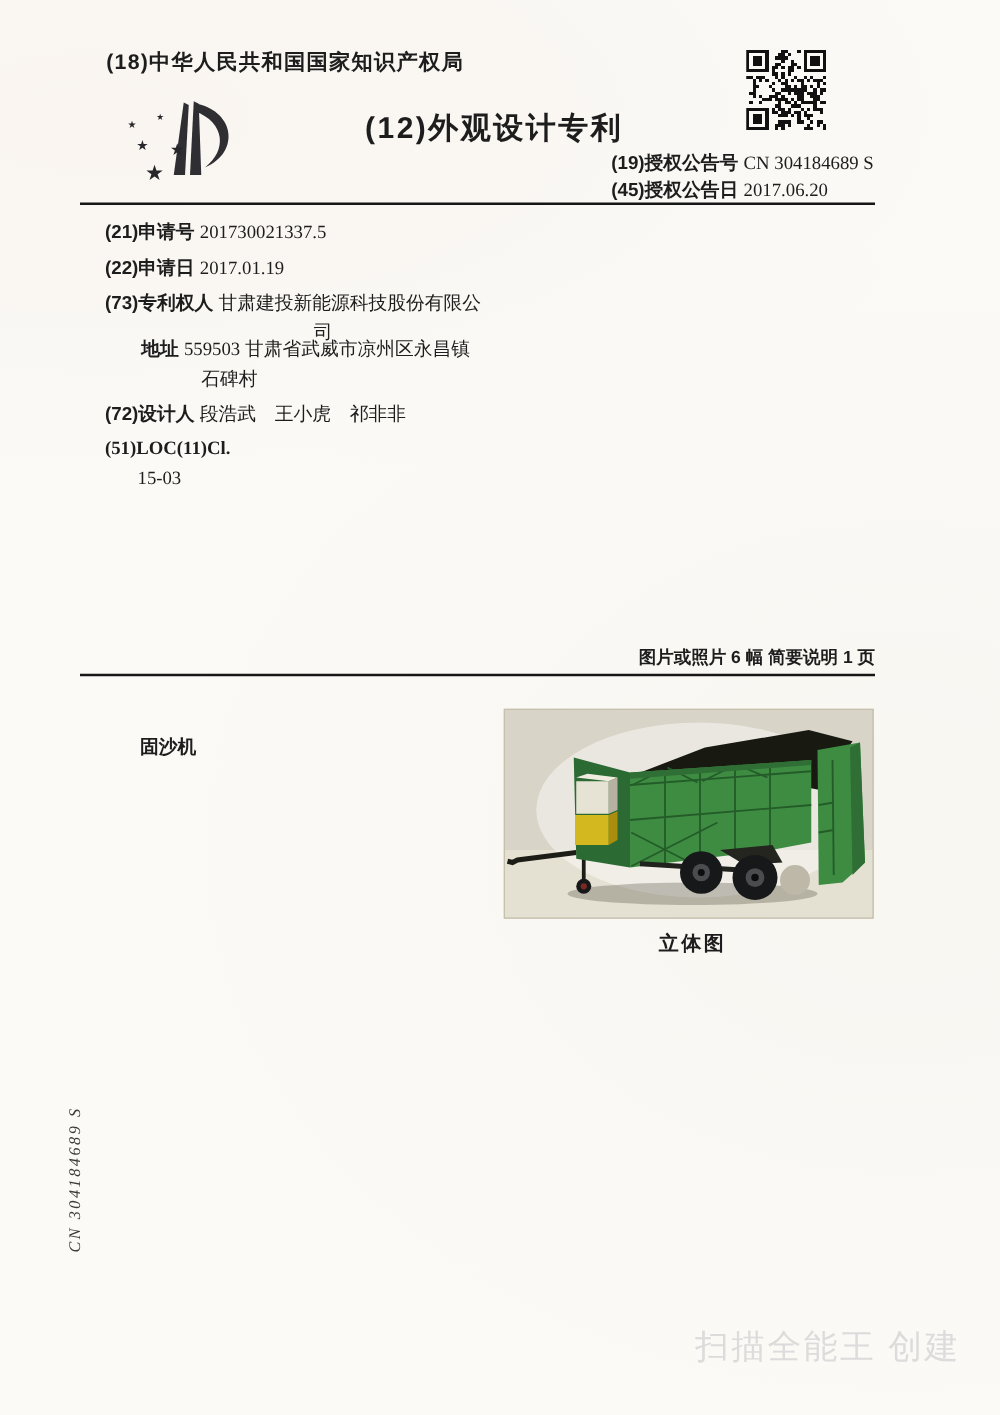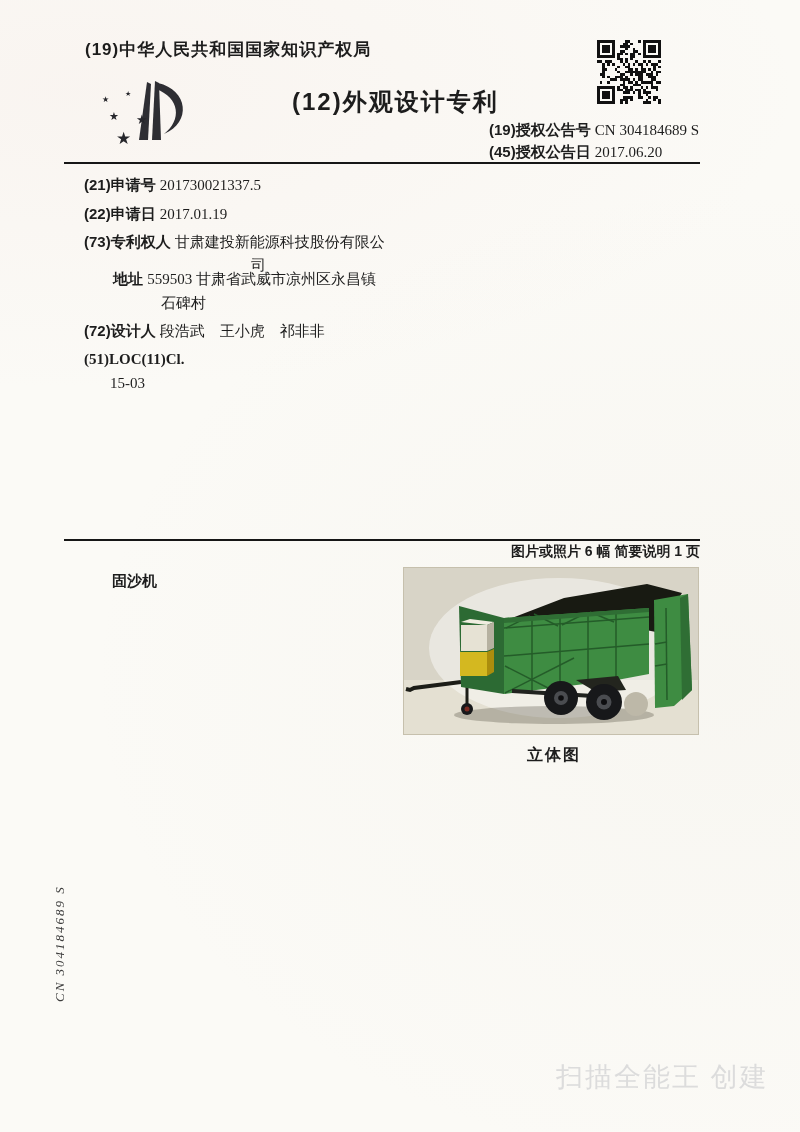--- a/index.html
+++ b/index.html
@@ -31,21 +31,21 @@
          font-size:13px;letter-spacing:2px;color:#3c3c3c;}
   .watermark{font-size:27px;color:#dcdcdc;letter-spacing:2px;font-weight:500;}
   .qr{position:absolute;left:597px;top:40px;width:64px;height:64px;}
   .logo{position:absolute;left:92px;top:74px;width:118px;height:90px;}
 </style>
 </head>
 <body>
 
 <div class="page">
 
-  <div class="abs office" style="left:85px;top:38px;">(19)中华人民共和国国家知识产权局</div>
+  <div class="abs office" style="left:85px;top:38px;">(18)中华人民共和国国家知识产权局</div>
 
   <div class="logo">
     <svg width="118" height="90" viewBox="0 0 118 90">
       <polygon points="55,8 59,10 56,66 47,66" fill="#2e2e33"></polygon>
       <polygon points="63,7 67,9 69,66 60,66" fill="#2e2e33"></polygon>
       <path d="M66,9 C96,16 100,48 72,60 C90,46 88,24 64,15 Z" fill="#2e2e33"></path>
       <text x="24" y="70" font-size="17" fill="#26262b" font-family="DejaVu Sans, sans-serif">★</text>
       <text x="44" y="50" font-size="13" fill="#26262b" font-family="DejaVu Sans, sans-serif">★</text>
       <text x="17" y="46" font-size="11" fill="#26262b" font-family="DejaVu Sans, sans-serif">★</text>
       <text x="10" y="28" font-size="8" fill="#26262b" font-family="DejaVu Sans, sans-serif">★</text>
@@ -284,24 +284,24 @@
     <span class="num">559503  甘肃省武威市凉州区永昌镇</span>
   </div>
   <div class="abs bibrow" style="left:161px;top:294px;">石碑村</div>
   <div class="abs bibrow" style="left:84px;top:322px;">
     <span class="lbl">(72)设计人</span>
     <span>段浩武　王小虎　祁非非</span>
   </div>
   <div class="abs bibrow lbl num" style="left:84px;top:351px;">(51)LOC(11)Cl.</div>
   <div class="abs bibrow num" style="left:110px;top:375px;">15-03</div>
 
-  <div class="abs figsnote" style="right:100px;top:517px;margin-top:26px;">图片或照片 6 幅 简要说明 1 页</div>
+  <div class="abs figsnote" style="right:100px;top:517px;">图片或照片 6 幅 简要说明 1 页</div>
   <div class="hr" style="left:64px;top:539px;width:636px;"></div>
 
-  <div class="abs prodname" style="left:112px;top:572px;">固沙机</div>
+  <div class="abs prodname" style="left:112px;top:588px;">固沙机</div>
 
   <div class="photo">
     <svg width="294" height="166" viewBox="0 0 294 166">
       <rect x="0" y="0" width="294" height="166" fill="#d8d4c7"></rect>
       <rect x="0" y="112" width="294" height="54" fill="#e4e0d2"></rect>
       <ellipse cx="155" cy="80" rx="130" ry="70" fill="rgba(255,255,255,0.45)"></ellipse>
 
       <ellipse cx="150" cy="147" rx="100" ry="9" fill="rgba(60,58,42,0.28)"></ellipse>
 
       <path d="M57,114 L10,120 L6,122 L2,121" stroke="#1c1d17" stroke-width="4" fill="none"></path>

